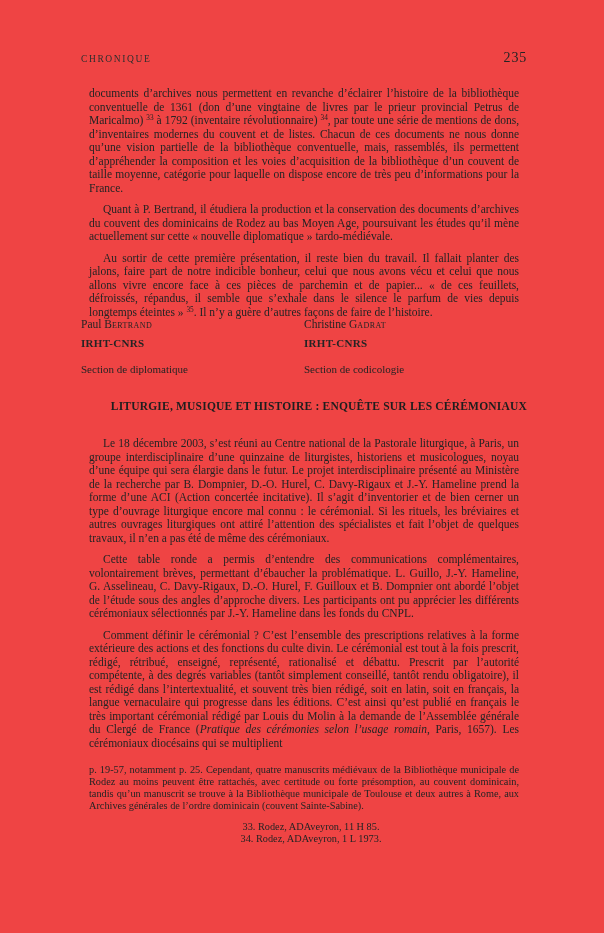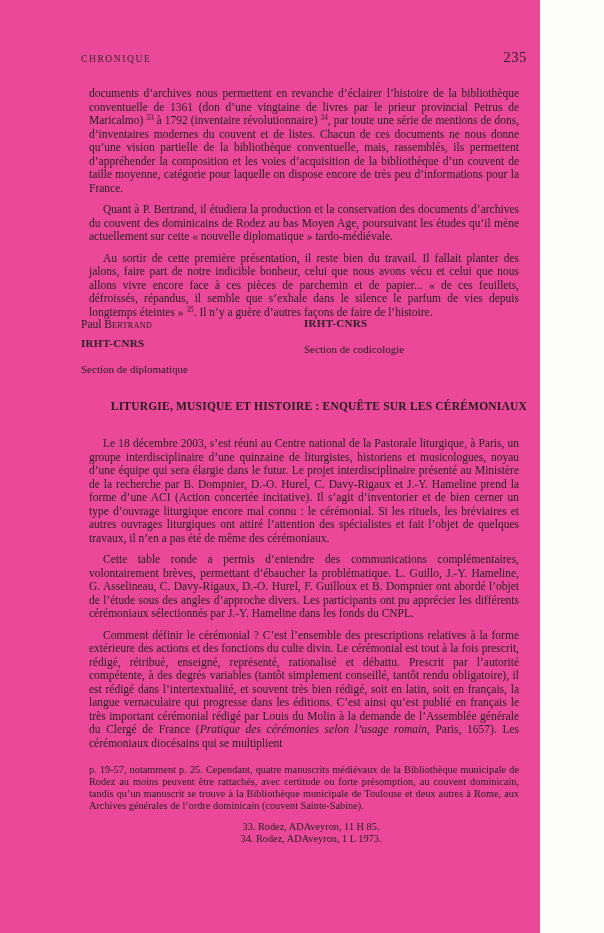--- a/index.html
+++ b/index.html
@@ -4,21 +4,21 @@
 <style>
   html,body{margin:0;padding:0;}
   body{
     width:604px;height:933px;
     background:#fdfdfb;
     font-family:"Liberation Serif", serif;
     color:#242424;
     -webkit-font-smoothing:antialiased;
   }
   .page{
-    position:relative;width:540px;height:933px;background:#ec4899;overflow:hidden;
+    position:relative;width:604px;height:933px;background:#ef4444;overflow:hidden;
   }
   .running-head{
     position:absolute;top:50px;left:81px;width:446px;
     display:flex;justify-content:space-between;align-items:baseline;
   }
   .rh-title{font-size:9.5px;letter-spacing:1.6px;color:#2e2e2e;}
   .rh-page{font-size:14px;letter-spacing:0.8px;color:#242424;font-family:Liberation Serif, serif;}
 
   .textblock{
     position:absolute;left:81px;width:446px;
@@ -73,20 +73,21 @@
       <div class="para indent"><span>Au sortir de cette première présentation, il reste bien du travail. Il fallait planter des jalons, faire part de notre indicible bonheur, celui que nous avons vécu et celui que nous allons vivre encore face à ces pièces de parchemin et de papier... « de ces feuillets, défroissés, répandus, il semble que s’exhale dans le silence le parfum de vies depuis longtemps éteintes » </span><span class="seg-sup">35</span><span>. Il n’y a guère d’autres façons de faire de l’histoire.</span></div>
     </div>
 
   <div class="signatures" id="signatures">
       <div class="sig">
         <div class="sig-name"><span>Paul B</span><span class="seg-sc">ertrand</span></div>
         <div class="sig-org">IRHT-CNRS</div>
         <div class="sig-section">Section de diplomatique</div>
       </div>
       <div class="sig">
+        <div class="sig-name"><span>Christine G</span><span class="seg-sc">adrat</span></div>
         <div class="sig-org">IRHT-CNRS</div>
         <div class="sig-section">Section de codicologie</div>
       </div>
     </div>
 
   <h2 class="section-heading">LITURGIE, MUSIQUE ET HISTOIRE : ENQUÊTE SUR LES CÉRÉMONIAUX</h2>
 
   <div class="textblock" id="section-paragraphs">
       <div class="para indent"><span>Le 18 décembre 2003, s’est réuni au Centre national de la Pastorale liturgique, à Paris, un groupe interdisciplinaire d’une quinzaine de liturgistes, historiens et musicologues, noyau d’une équipe qui sera élargie dans le futur. Le projet interdisciplinaire présenté au Ministère de la recherche par B. Dompnier, D.-O. Hurel, C. Davy-Rigaux et J.-Y. Hameline prend la forme d’une ACI (Action concertée incitative). Il s’agit d’inventorier et de bien cerner un type d’ouvrage liturgique encore mal connu : le cérémonial. Si les rituels, les bréviaires et autres ouvrages liturgiques ont attiré l’attention des spécialistes et fait l’objet de quelques travaux, il n’en a pas été de même des cérémoniaux.</span></div>
       <div class="para indent"><span>Cette table ronde a permis d’entendre des communications complémentaires, volontairement brèves, permettant d’ébaucher la problématique. L. Guillo, J.-Y. Hameline, G. Asselineau, C. Davy-Rigaux, D.-O. Hurel, F. Guilloux et B. Dompnier ont abordé l’objet de l’étude sous des angles d’approche divers. Les participants ont pu apprécier les différents cérémoniaux sélectionnés par J.-Y. Hameline dans les fonds du CNPL.</span></div>

